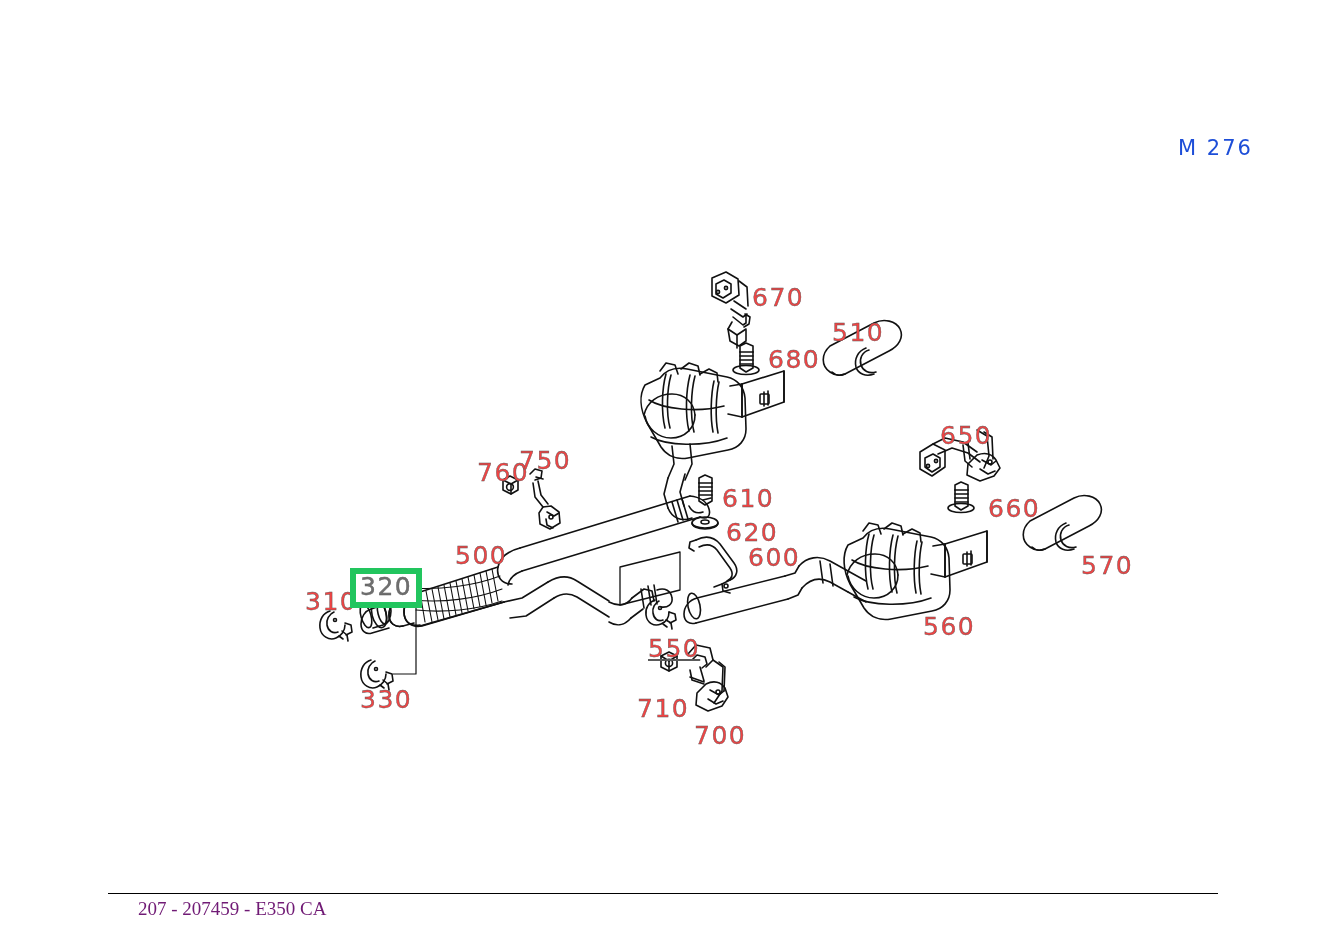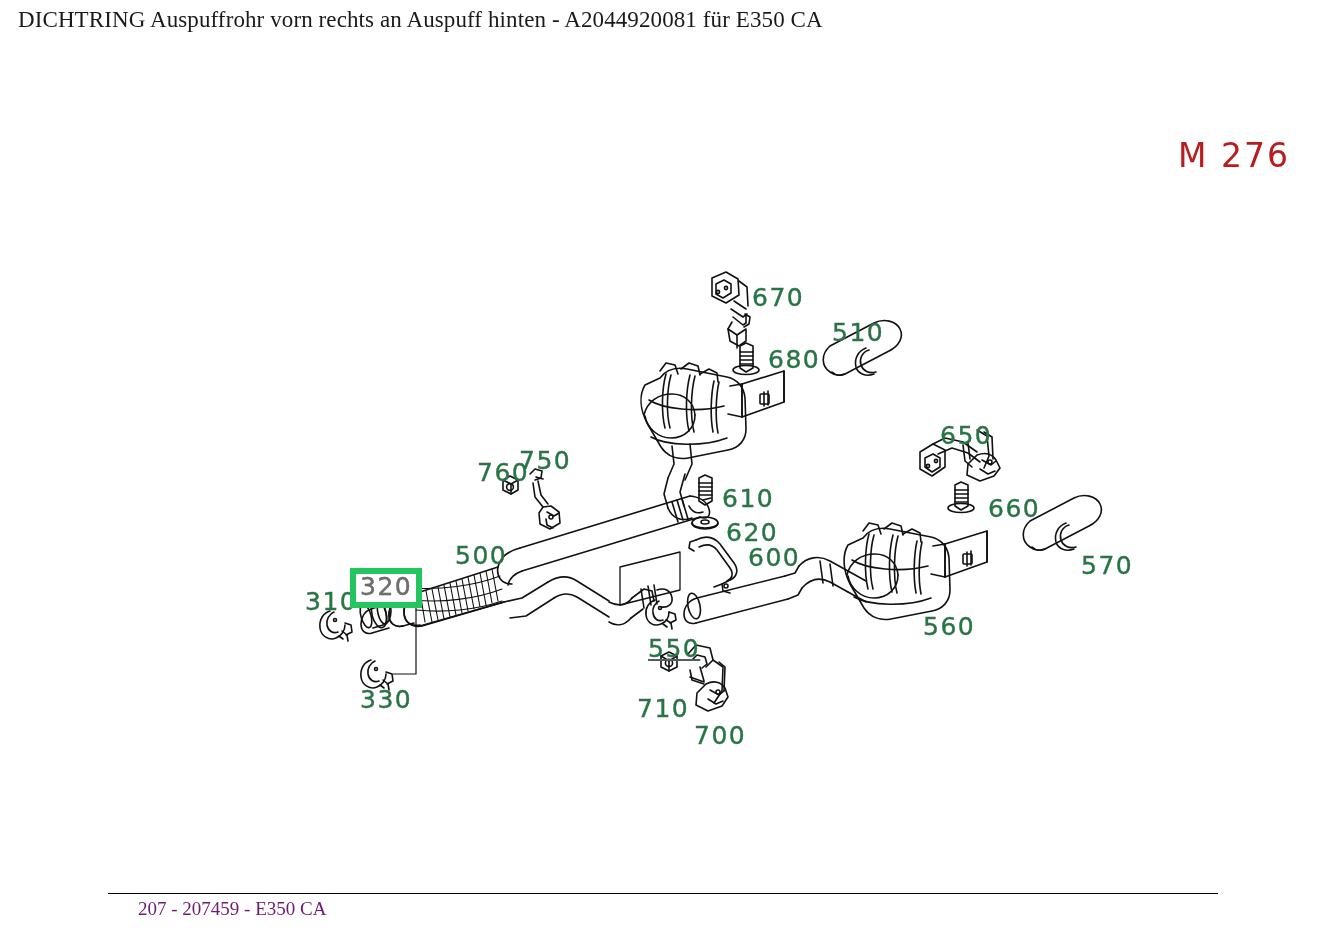--- a/index.html
+++ b/index.html
@@ -31,23 +31,23 @@
     line-height: 28px;
     letter-spacing: 0.1px;
     color: #1a1a1a;
     white-space: nowrap;
   }
   #engine-code {
     position: absolute;
     left: 1178px;
     top: 136px;
     font-family: "DejaVu Sans", sans-serif;
-    font-size: 33px;
+    font-size: 21px;
     letter-spacing: 2px;
-    color: #b91c1c;
+    color: #1d4ed8;
     white-space: nowrap;
   }
   #diagram-canvas {
     position: absolute;
     left: 0;
     top: 0;
     width: 1326px;
     height: 937px;
   }
   #footer-rule {
@@ -65,40 +65,39 @@
     font-family: "Liberation Serif", serif;
     font-size: 19px;
     color: #701a75;
     white-space: nowrap;
   }
   .callout {
     position: absolute;
     font-family: "DejaVu Sans", sans-serif;
     font-size: 25px;
     letter-spacing: 1.5px;
-    color: #15803d;
+    color: #ef4444;
     -webkit-text-stroke: 0.4px #5a5a5a;
     white-space: nowrap;
     user-select: none;
   }
   .callout.highlighted {
     color: #6f6f6f;
     background: #ffffff;
     border: 6px solid #22c55e;
     padding: 0px 4px 2px 4px;
     line-height: 26px;
     box-sizing: border-box;
   }
 </style>
 </head>
 <body>
 
 <div id="page">
 
-  <div id="doc-title">DICHTRING Auspuffrohr vorn rechts an Auspuff hinten - A2044920081 für E350 CA</div>
 
   <div id="engine-code">M 276</div>
 
   <svg id="diagram-canvas" viewBox="0 0 1326 937">
     <g fill="none" stroke="#111111" stroke-width="1.6" stroke-linecap="round" stroke-linejoin="round">
 
       <g>
         <path d="M712 278 l14 -6 12 7 1 16 -13 8 -14 -7 z"></path>
         <path d="M716 284 l8 -4 7 4 0 9 -8 5 -7 -4 z"></path>
         <circle cx="718" cy="292" r="1.6"></circle>

